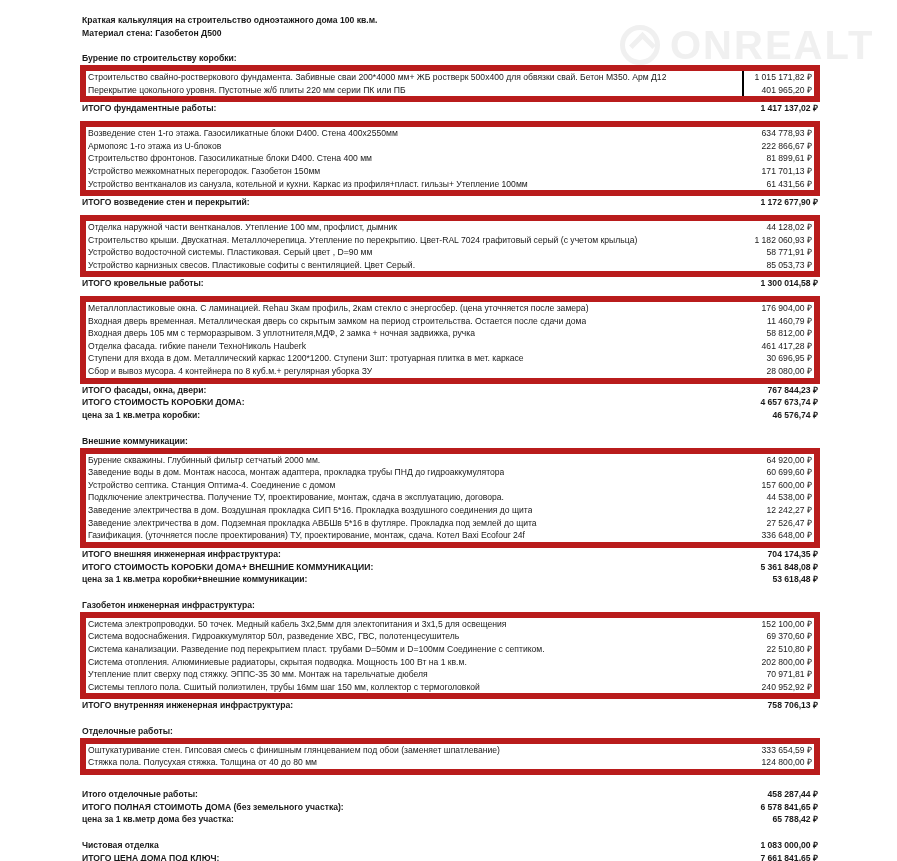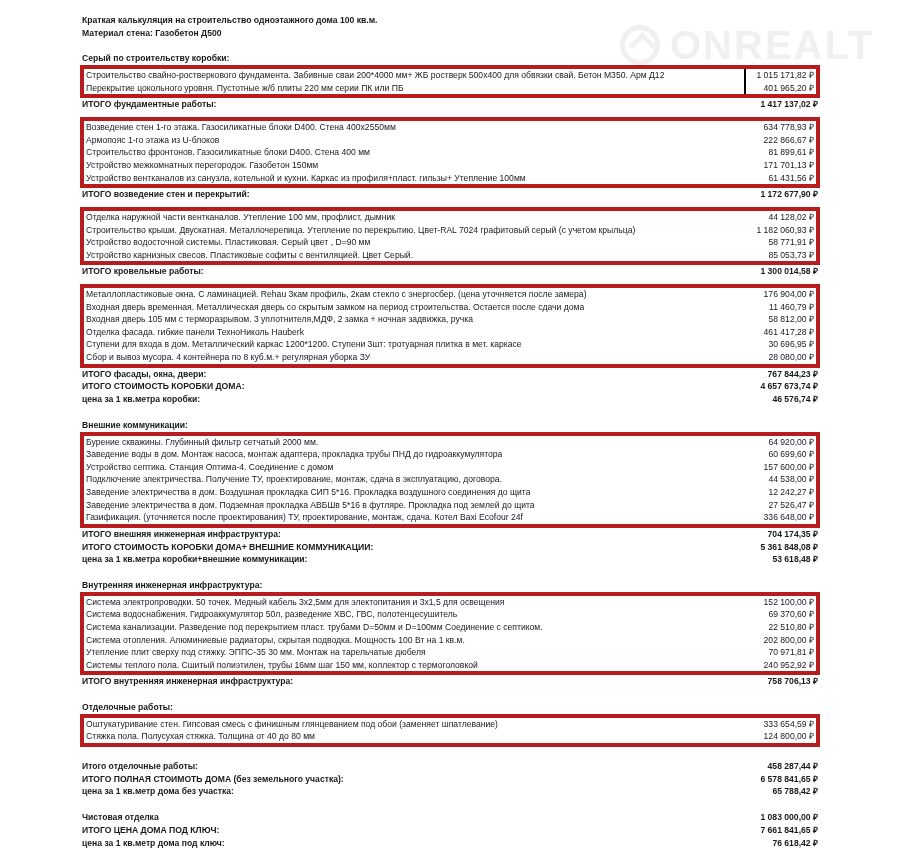--- a/index.html
+++ b/index.html
@@ -7,21 +7,21 @@
     width: 897px; height: 861px; position: relative; overflow: hidden;
     font-family: "Liberation Sans", sans-serif; color: #1a1a1a;
   }
   .sheet { position: absolute; left: 80px; top: 14px; width: 740px; font-size: 8.6px; }
   .line { height: 12.8px; line-height: 12.8px; white-space: nowrap; position: relative; }
   .line .t { position: absolute; left: 2px; overflow: hidden; }
   .line .v { position: absolute; right: 2px; text-align: left; }
   .b { font-weight: bold; }
   .gap { height: 12.8px; }
   .gap-s { height: 6px; }
-  .box { border: 4px solid #b91c1c; position: relative; }
+  .box { border: 6px solid #b91c1c; position: relative; }
   .box .line { height: 12.6px; line-height: 12.6px; }
   .box.split::after { content: ""; position: absolute; top: 0; bottom: 0; right: 70px; border-left: 2px solid #000; }
   .watermark {
     position: absolute; left: 620px; top: 22px; width: 260px; height: 46px;
     color: #f0f0f0; font-size: 40px; font-weight: bold; letter-spacing: 2px;
     font-family: "Liberation Sans", sans-serif; display: flex; align-items: center;
     pointer-events: none;
   }
   .watermark .logo-icon {
     width: 40px; height: 40px; border: 5px solid #f0f0f0; border-radius: 50%;
@@ -43,21 +43,21 @@
 <div class="sheet">
   <div class="line b">
       <span class="t">Краткая калькуляция на строительство одноэтажного дома 100 кв.м.</span>
     </div>
   <div class="line b">
       <span class="t">Материал стена: Газобетон Д500</span>
     </div>
   <div class="gap"></div>
 
   <div class="line b">
-      <span class="t">Серый по строительству коробки:</span>
+      <span class="t">Бурение по строительству коробки:</span>
     </div>
   <div class="box split">
       <div class="line">
         <span class="t">Строительство свайно-ростверкового фундамента. Забивные сваи 200*4000 мм+ ЖБ ростверк 500х400 для обвязки свай. Бетон М350. Арм Д12</span>
         <span class="v">1 015 171,82 ₽</span>
       </div>
       <div class="line">
         <span class="t">Перекрытие цокольного уровня. Пустотные ж/б плиты 220 мм серии ПК или ПБ</span>
         <span class="v">401 965,20 ₽</span>
       </div>
@@ -211,21 +211,21 @@
         <span class="v">5 361 848,08 ₽</span>
       </div>
       <div class="line b">
         <span class="t">цена за 1 кв.метра коробки+внешние коммуникации:</span>
         <span class="v">53 618,48 ₽</span>
       </div>
     </div>
   <div class="gap"></div>
 
   <div class="line b">
-      <span class="t">Внутренняя инженерная инфраструктура:</span>
+      <span class="t">Газобетон инженерная инфраструктура:</span>
     </div>
   <div class="box">
       <div class="line">
         <span class="t">Система электропроводки. 50 точек. Медный кабель 3х2,5мм для электопитания и 3х1,5 для освещения</span>
         <span class="v">152 100,00 ₽</span>
       </div>
       <div class="line">
         <span class="t">Система водоснабжения. Гидроаккумулятор 50л, разведение ХВС, ГВС, полотенцесушитель</span>
         <span class="v">69 370,60 ₽</span>
       </div>

